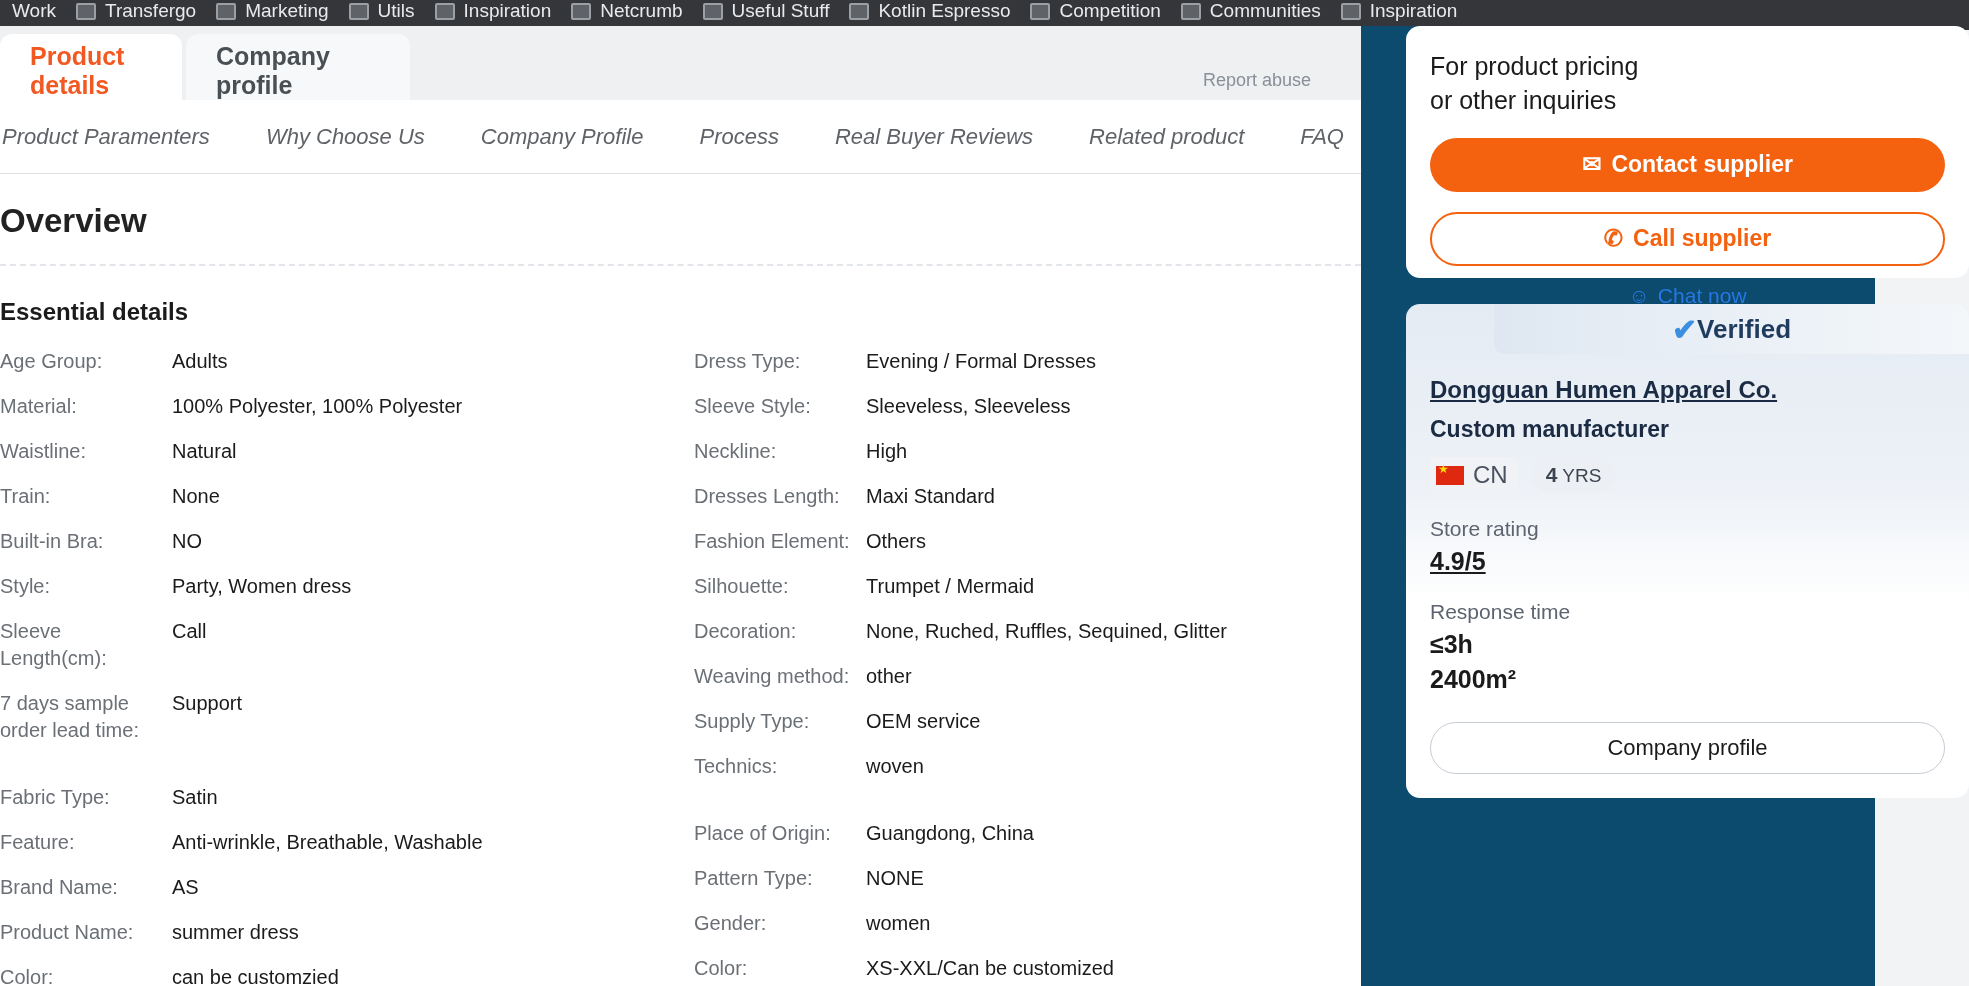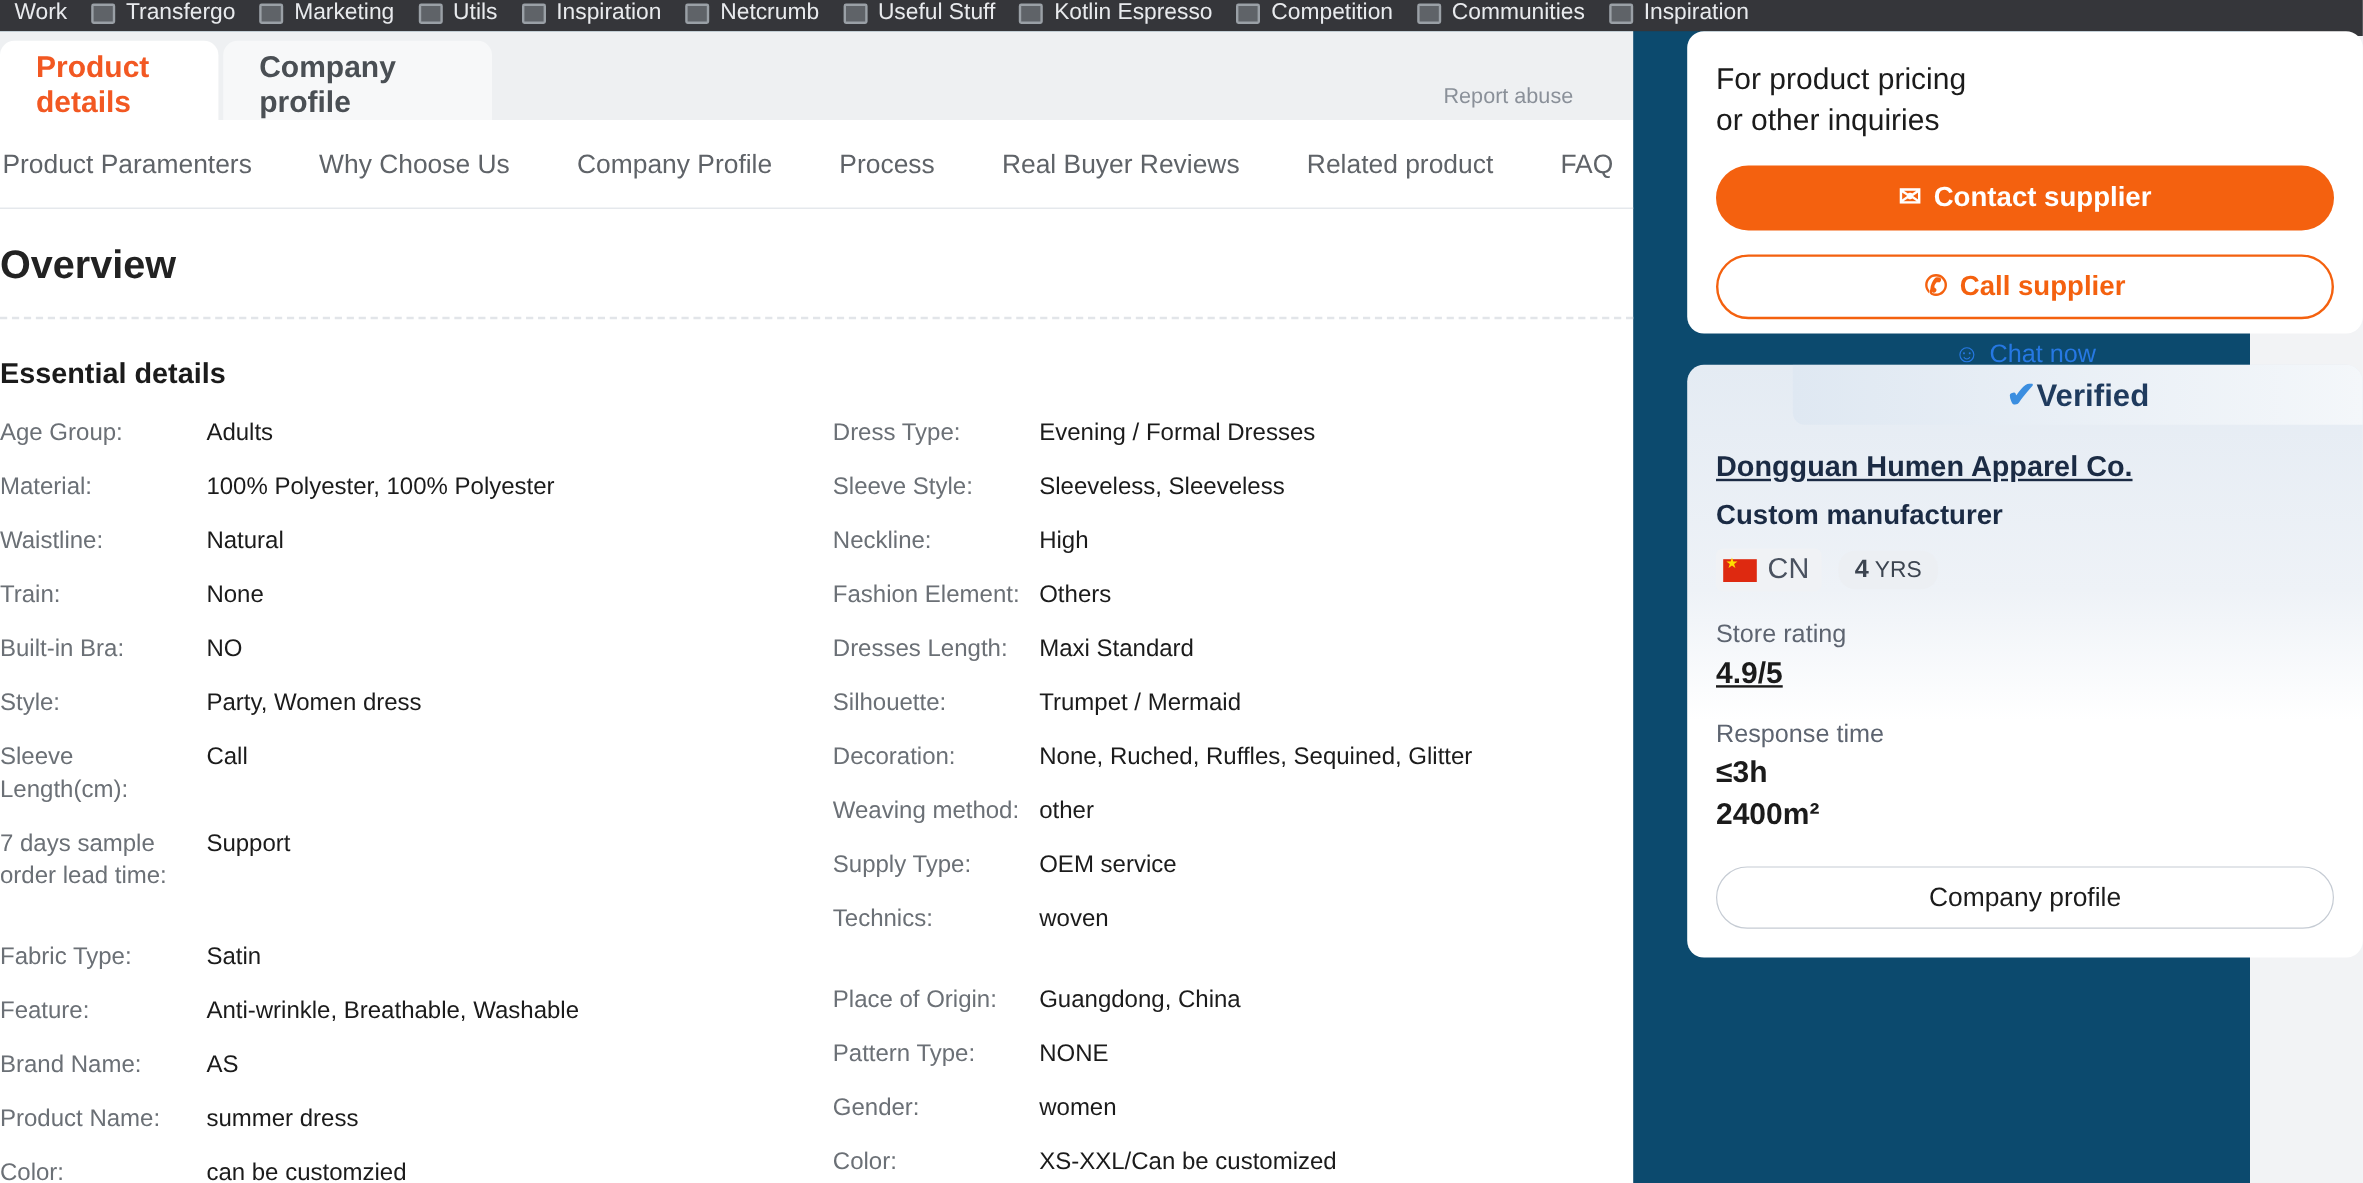--- a/index.html
+++ b/index.html
@@ -96,20 +96,21 @@
     display: flex; align-items: center;
     padding-left: 2px;
     border-bottom: 1px solid #dfe3e8;
     gap: 0;
   }
   .nav-item {
     font-size: 22px; color: #5f6368;
     padding: 0 28px;
     white-space: nowrap;
     cursor: pointer;
+    font-style: italic;
   }
   .nav-item:first-child { padding-left: 0; }
 
   
   #overview-title {
     font-size: 33px; font-weight: bold; color: #222;
     margin: 28px 0 0 0;
   }
   #dash-divider {
     margin-top: 24px;
@@ -407,26 +408,26 @@
             </div>
             <div class="spec-row">
               <div class="spec-key">Sleeve Style:</div>
               <div class="spec-val">Sleeveless, Sleeveless</div>
             </div>
             <div class="spec-row">
               <div class="spec-key">Neckline:</div>
               <div class="spec-val">High</div>
             </div>
             <div class="spec-row">
+              <div class="spec-key">Dresses Length:</div>
+              <div class="spec-val">Maxi Standard</div>
+            </div>
+            <div class="spec-row">
               <div class="spec-key">Fashion Element:</div>
               <div class="spec-val">Others</div>
-            </div>
-            <div class="spec-row">
-              <div class="spec-key">Dresses Length:</div>
-              <div class="spec-val">Maxi Standard</div>
             </div>
             <div class="spec-row">
               <div class="spec-key">Silhouette:</div>
               <div class="spec-val">Trumpet / Mermaid</div>
             </div>
             <div class="spec-row">
               <div class="spec-key">Decoration:</div>
               <div class="spec-val">None, Ruched, Ruffles, Sequined, Glitter</div>
             </div>
             <div class="spec-row">

